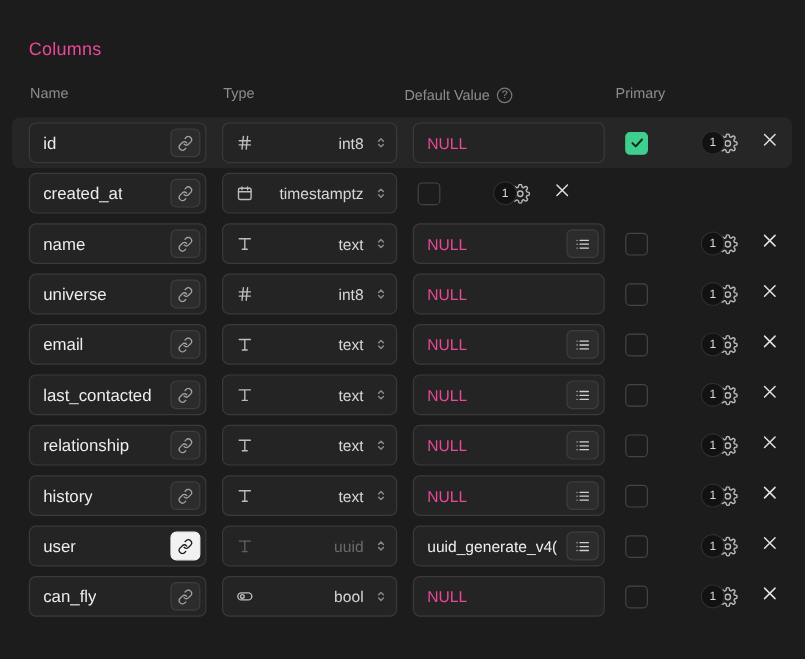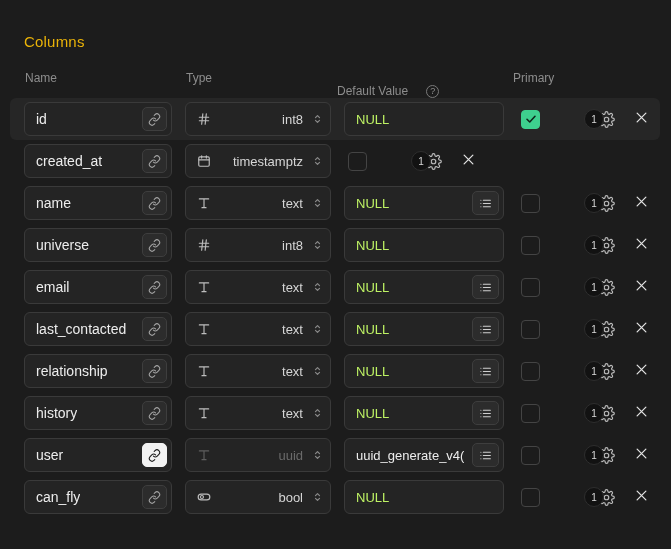--- a/index.html
+++ b/index.html
@@ -7,28 +7,28 @@
     margin: 0; padding: 0;
     width: 671px; height: 549px;
     background: #1c1c1c;
     font-family: "Liberation Sans", sans-serif;
     overflow: hidden;
   }
   .panel { position: relative; width: 671px; height: 549px; background: #1c1c1c; }
 
   .section-title {
     position: absolute; left: 24px; top: 33px;
-    font-size: 15px; color: #eab308; font-weight: 400; letter-spacing: .2px;
+    font-size: 15px; color: #ec4899; font-weight: 400; letter-spacing: .2px;
   }
 
   
   .hdr { position: absolute; top: 71px; height: 16px; font-size: 12px; color: #8d8d8d; }
   .hdr-name { left: 25px; }
   .hdr-type { left: 186px; }
-  .hdr-def  { left: 337px; display: flex; align-items: center; gap: 18px; margin-top: 12px; }
+  .hdr-def  { left: 337px; display: flex; align-items: center; gap: 6px; }
   .hdr-prim { left: 513px; }
 
   .help-icon {
     width: 13px; height: 13px; border: 1px solid #7a7a7a; border-radius: 50%;
     display: inline-flex; align-items: center; justify-content: center;
     font-size: 9px; color: #8d8d8d; line-height: 1;
   }
 
   
   .rows { position: absolute; left: 0; top: 98px; width: 671px; }
@@ -74,21 +74,21 @@
   .chev { width: 10px; min-width: 10px; display: flex; flex-direction: column; align-items: center; gap: 2px; color: #8a8a8a; }
   .chev svg { width: 9px; height: 12px; }
 
   
   .def-field {
     width: 160px; height: 34px; margin-left: 13px; background: #242424;
     border: 1px solid #3a3a3a; border-radius: 6px;
     display: flex; align-items: center; padding: 0 4px 0 11px;
     font-size: 13px; color: #ededed; justify-content: space-between; gap: 2px;
   }
-  .def-field.placeholder { color: #bef264; }
+  .def-field.placeholder { color: #ec4899; }
   .def-text { white-space: nowrap; overflow: hidden; }
   .list-btn {
     width: 27px; height: 24px; min-width: 27px; border-radius: 5px;
     background: #2c2c2c; border: 1px solid #3e3e3e;
     display: flex; align-items: center; justify-content: center;
   }
   .list-btn svg { width: 13px; height: 13px; stroke: #cfcfcf; }
   .no-list { width: 27px; min-width: 27px; }
 
   

